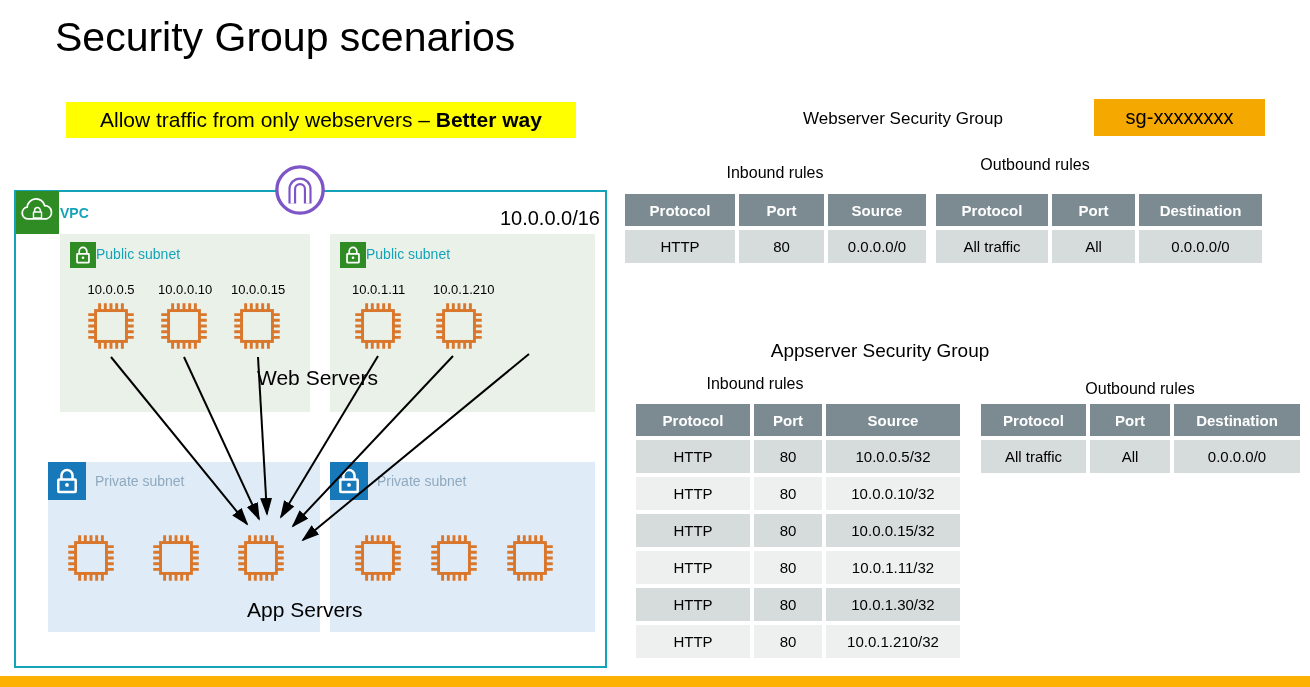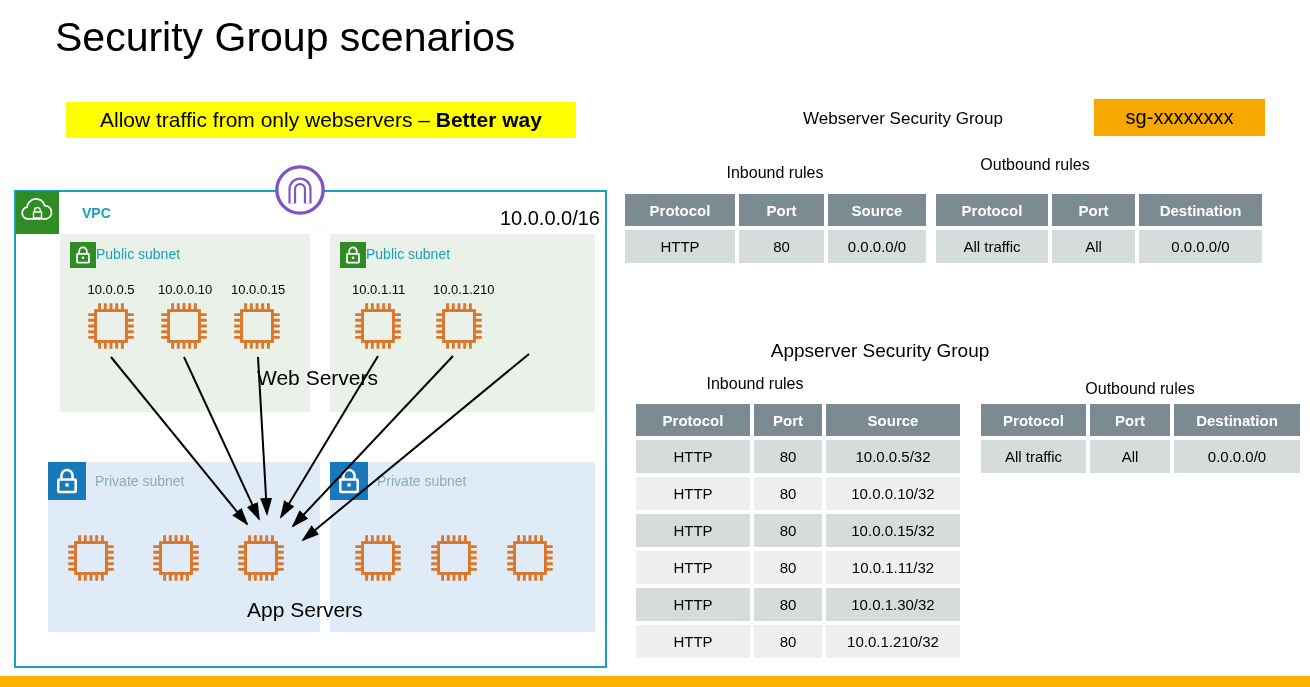--- a/index.html
+++ b/index.html
@@ -40,21 +40,21 @@
   table.rules td{background:var(--row-light);color:#000;font-size:15px;height:33px;
     text-align:center;padding:0 2px;}
   table.rules tbody tr:nth-child(odd) td{background:var(--row-dark);}
   .tbl-ws-in  th:nth-child(1){width:110px}.tbl-ws-in  th:nth-child(2){width:85px}.tbl-ws-in  th:nth-child(3){width:98px}
   .tbl-ws-out th:nth-child(1){width:112px}.tbl-ws-out th:nth-child(2){width:83px}.tbl-ws-out th:nth-child(3){width:123px}
   .tbl-as-in  th:nth-child(1){width:114px}.tbl-as-in  th:nth-child(2){width:68px}.tbl-as-in  th:nth-child(3){width:134px}
   .tbl-as-out th:nth-child(1){width:105px}.tbl-as-out th:nth-child(2){width:80px}.tbl-as-out th:nth-child(3){width:126px}
 
   .vpc-box{left:14px;top:190px;width:593px;height:478px;border:2px solid var(--teal);background:#fff;}
   .vpc-icon{left:16px;top:191px;width:43px;height:43px;}
-  .vpc-label{left:82px;top:205px;font-size:14px;font-weight:bold;color:var(--teal);}
+  .vpc-label{left:60px;top:205px;font-size:14px;font-weight:bold;color:var(--teal);}
   .vpc-cidr{left:460px;top:207px;width:140px;text-align:right;font-size:20px;color:#000;}
   .igw{left:273px;top:163px;width:54px;height:54px;}
   .igw-circle{fill:#fff;stroke:var(--igw-purple);stroke-width:3.5;}
   .igw-n-outer{fill:none;stroke:var(--igw-purple);stroke-width:8;}
   .igw-n-inner{fill:none;stroke:#fff;stroke-width:3.5;}
 
   .subnet{position:absolute;}
   .pub-a{left:60px;top:234px;width:250px;height:178px;background:var(--public-subnet-bg);}
   .pub-b{left:330px;top:234px;width:265px;height:178px;background:var(--public-subnet-bg);}
   .priv-a{left:48px;top:462px;width:272px;height:170px;background:var(--private-subnet-bg);}

